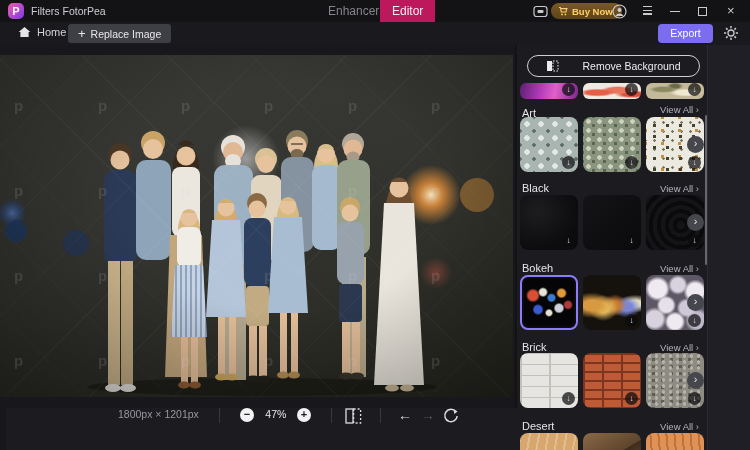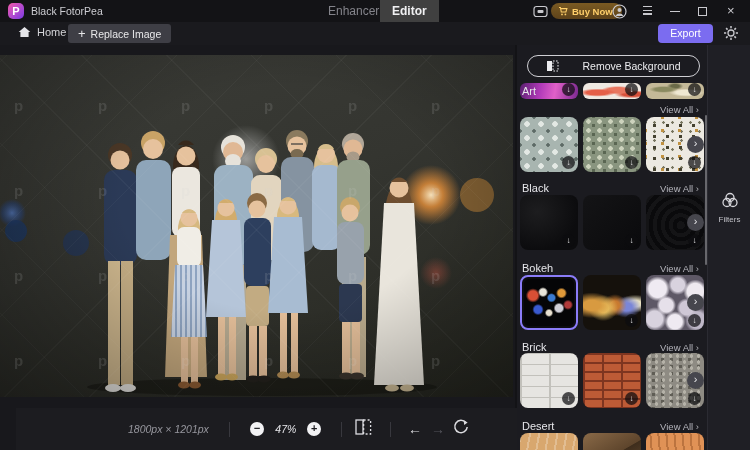--- a/index.html
+++ b/index.html
@@ -6,21 +6,21 @@
     font-family:"Liberation Sans","DejaVu Sans",sans-serif;-webkit-font-smoothing:antialiased;}
   *{box-sizing:border-box;}
   
   .titlebar{position:relative;height:22px;background:#131316;}
   .logo{position:absolute;left:8px;top:3px;width:16px;height:16px;border-radius:5px;
     background:linear-gradient(135deg,#f25ba8 0%,#b14ad0 55%,#7a3ae0 100%);
     color:#fff;font-size:11px;font-weight:bold;text-align:center;line-height:16px;}
   .app-title{position:absolute;left:31px;top:5px;font-size:10.5px;color:#cdcdd2;}
   .tab{position:absolute;top:0;height:22px;line-height:22px;font-size:12px;padding:0 12px;}
   .tab-enhancer{left:316px;color:#84848b;}
-  .tab-editor{left:380px;background:#404040;color:#f0f0f2;font-weight:bold;}
+  .tab-editor{left:380px;background:#be185d;color:#f0f0f2;}
   .tb-ic{position:absolute;top:4px;color:#c9c9ce;}
   .feedback{left:533px;}
   .buynow{position:absolute;left:551px;top:3px;height:16px;border-radius:8px;padding:0 9px 0 7px;
     background:linear-gradient(180deg,#7a5a22 0%,#5e431a 100%);display:flex;align-items:center;gap:4px;}
   .buynow span{font-size:9.5px;font-weight:bold;color:#ffcf6a;}
   .account{left:612px;}
   .menu{left:643px;top:6px;}
   .menu i{display:block;width:9px;height:1.3px;background:#c9c9ce;margin:0 0 2.4px 0;}
   .win-min{position:absolute;left:670px;top:11px;width:10px;height:1.4px;background:#c9c9ce;}
   .win-max{position:absolute;left:698px;top:6.5px;width:9px;height:9px;border:1.2px solid #c9c9ce;}
@@ -39,22 +39,22 @@
   .canvas-area{position:absolute;left:0;top:0;width:515px;height:405px;background:#18181c;}
   .photo{position:absolute;left:0;top:10px;width:513px;height:342px;overflow:hidden;
     background:linear-gradient(160deg,#3b3c37 0%,#343530 45%,#25261f 100%);}
   .photo::after{content:"";position:absolute;inset:0;
     background:radial-gradient(ellipse at 55% 42%, rgba(0,0,0,0) 40%, rgba(0,0,0,.40) 100%),
     repeating-linear-gradient(45deg,transparent 0 59px,rgba(255,255,255,.035) 59px 60px),
     repeating-linear-gradient(-45deg,transparent 0 59px,rgba(255,255,255,.035) 59px 60px);pointer-events:none;}
   .photo svg{position:absolute;inset:0;}
   .wm{position:absolute;font-size:15px;font-weight:bold;color:rgba(210,210,210,.14);z-index:3;}
   
-  .statusbar{position:absolute;left:16px;bottom:0;width:515px;height:42px;background:#1c1c20;
-    display:flex;align-items:center;font-style:italic;}
+  .statusbar{position:absolute;left:6px;bottom:0;width:515px;height:42px;background:#1c1c20;
+    display:flex;}
   .dims{margin-left:112px;font-size:10.5px;color:#97979e;white-space:nowrap;}
   .sep{width:1px;height:15px;background:#38383e;}
   .zbtn{width:14px;height:14px;border-radius:50%;background:#f2f2f4;color:#1a1a1e;font-size:11px;
     font-weight:bold;text-align:center;line-height:13px;}
   .zo{margin-left:20px;} .zi{margin-left:8px;}
   .zpct{margin-left:9px;width:26px;text-align:center;font-size:10.5px;color:#e6e6ea;}
   .sep2{margin-left:20px;} .sep3{margin-left:18px;}
   .cmp{margin-left:13px;} 
   .nav{font-size:14px;line-height:14px;}
   .undo{margin-left:17px;color:#dcdce0;} .redo{margin-left:9px;color:#55555c;}
@@ -152,21 +152,21 @@
     white-space:nowrap;overflow:hidden;}
   .rail-item.active .rlb{color:#9d90f2;}
   .rail-item.active .icwrap{background:#2e2b4a;border-radius:6px;}
   .icwrap{display:inline-block;width:26px;height:26px;line-height:0;padding:4px 0 0 0;}
 </style>
 </head>
 <body>
 
 <div class="titlebar">
   <div class="logo">P</div>
-  <div class="app-title">Black FotorPea</div>
+  <div class="app-title">Filters FotorPea</div>
   <div class="tab tab-enhancer">Enhancer</div>
   <div class="tab tab-editor">Editor</div>
   <span class="tb-ic feedback">
     <svg width="15" height="13" viewBox="0 0 15 13">
         <rect x="1" y="1.5" width="13" height="10" rx="2.5" fill="none" stroke="#c9c9ce" stroke-width="1.2"></rect>
         <rect x="4.5" y="5" width="6" height="3" rx="1" fill="#c9c9ce"></rect>
       </svg>
   </span>
   <div class="buynow">
     <svg width="10" height="10" viewBox="0 0 10 10">
@@ -441,21 +441,21 @@
     <div class="thumb small t1 th-partial1" style="top:38px">
         <span class="badge">↓</span>
       </div>
     <div class="thumb small t2 th-partial2" style="top:38px">
         <span class="badge">↓</span>
       </div>
     <div class="thumb small t3 th-partial3" style="top:38px">
         <span class="badge">↓</span>
       </div>
 
-    <div class="sec-label" style="top:40px">Art</div>
+    <div class="sec-label" style="top:62px">Art</div>
     <div class="view-all" style="top:59px">View All ›</div>
     <div class="thumb t1 th-art1" style="top:72px">
         <span class="badge">↓</span>
       </div>
     <div class="thumb t2 th-art2" style="top:72px">
         <span class="badge">↓</span>
       </div>
     <div class="thumb t3 th-art3" style="top:72px">
         <span class="badge">↓</span>
       </div>
@@ -503,24 +503,14 @@
     <div class="sec-label" style="top:375px">Desert</div>
     <div class="view-all" style="top:376px">View All ›</div>
     <div class="thumb t1 th-desert1" style="top:388px"></div>
     <div class="thumb t2 th-desert2" style="top:388px"></div>
     <div class="thumb t3 th-desert3" style="top:388px"></div>
 
     <div class="scrollthumb"></div>
   </div>
 
   <div class="rail">
-    <div class="rail-item" style="top:142px">
-      <span class="icwrap"><svg class="ric" width="18" height="18" viewBox="0 0 18 18">
-            <g fill="none" stroke="#d5d5da" stroke-width="1.3">
-              <circle cx="9" cy="6.5" r="4"></circle>
-              <circle cx="6" cy="11.5" r="4"></circle>
-              <circle cx="12" cy="11.5" r="4"></circle>
-            </g>
-          </svg></span>
-      <span class="rlb">Filters</span>
-    </div>
   </div>
 </div>
 
 </body></html>

